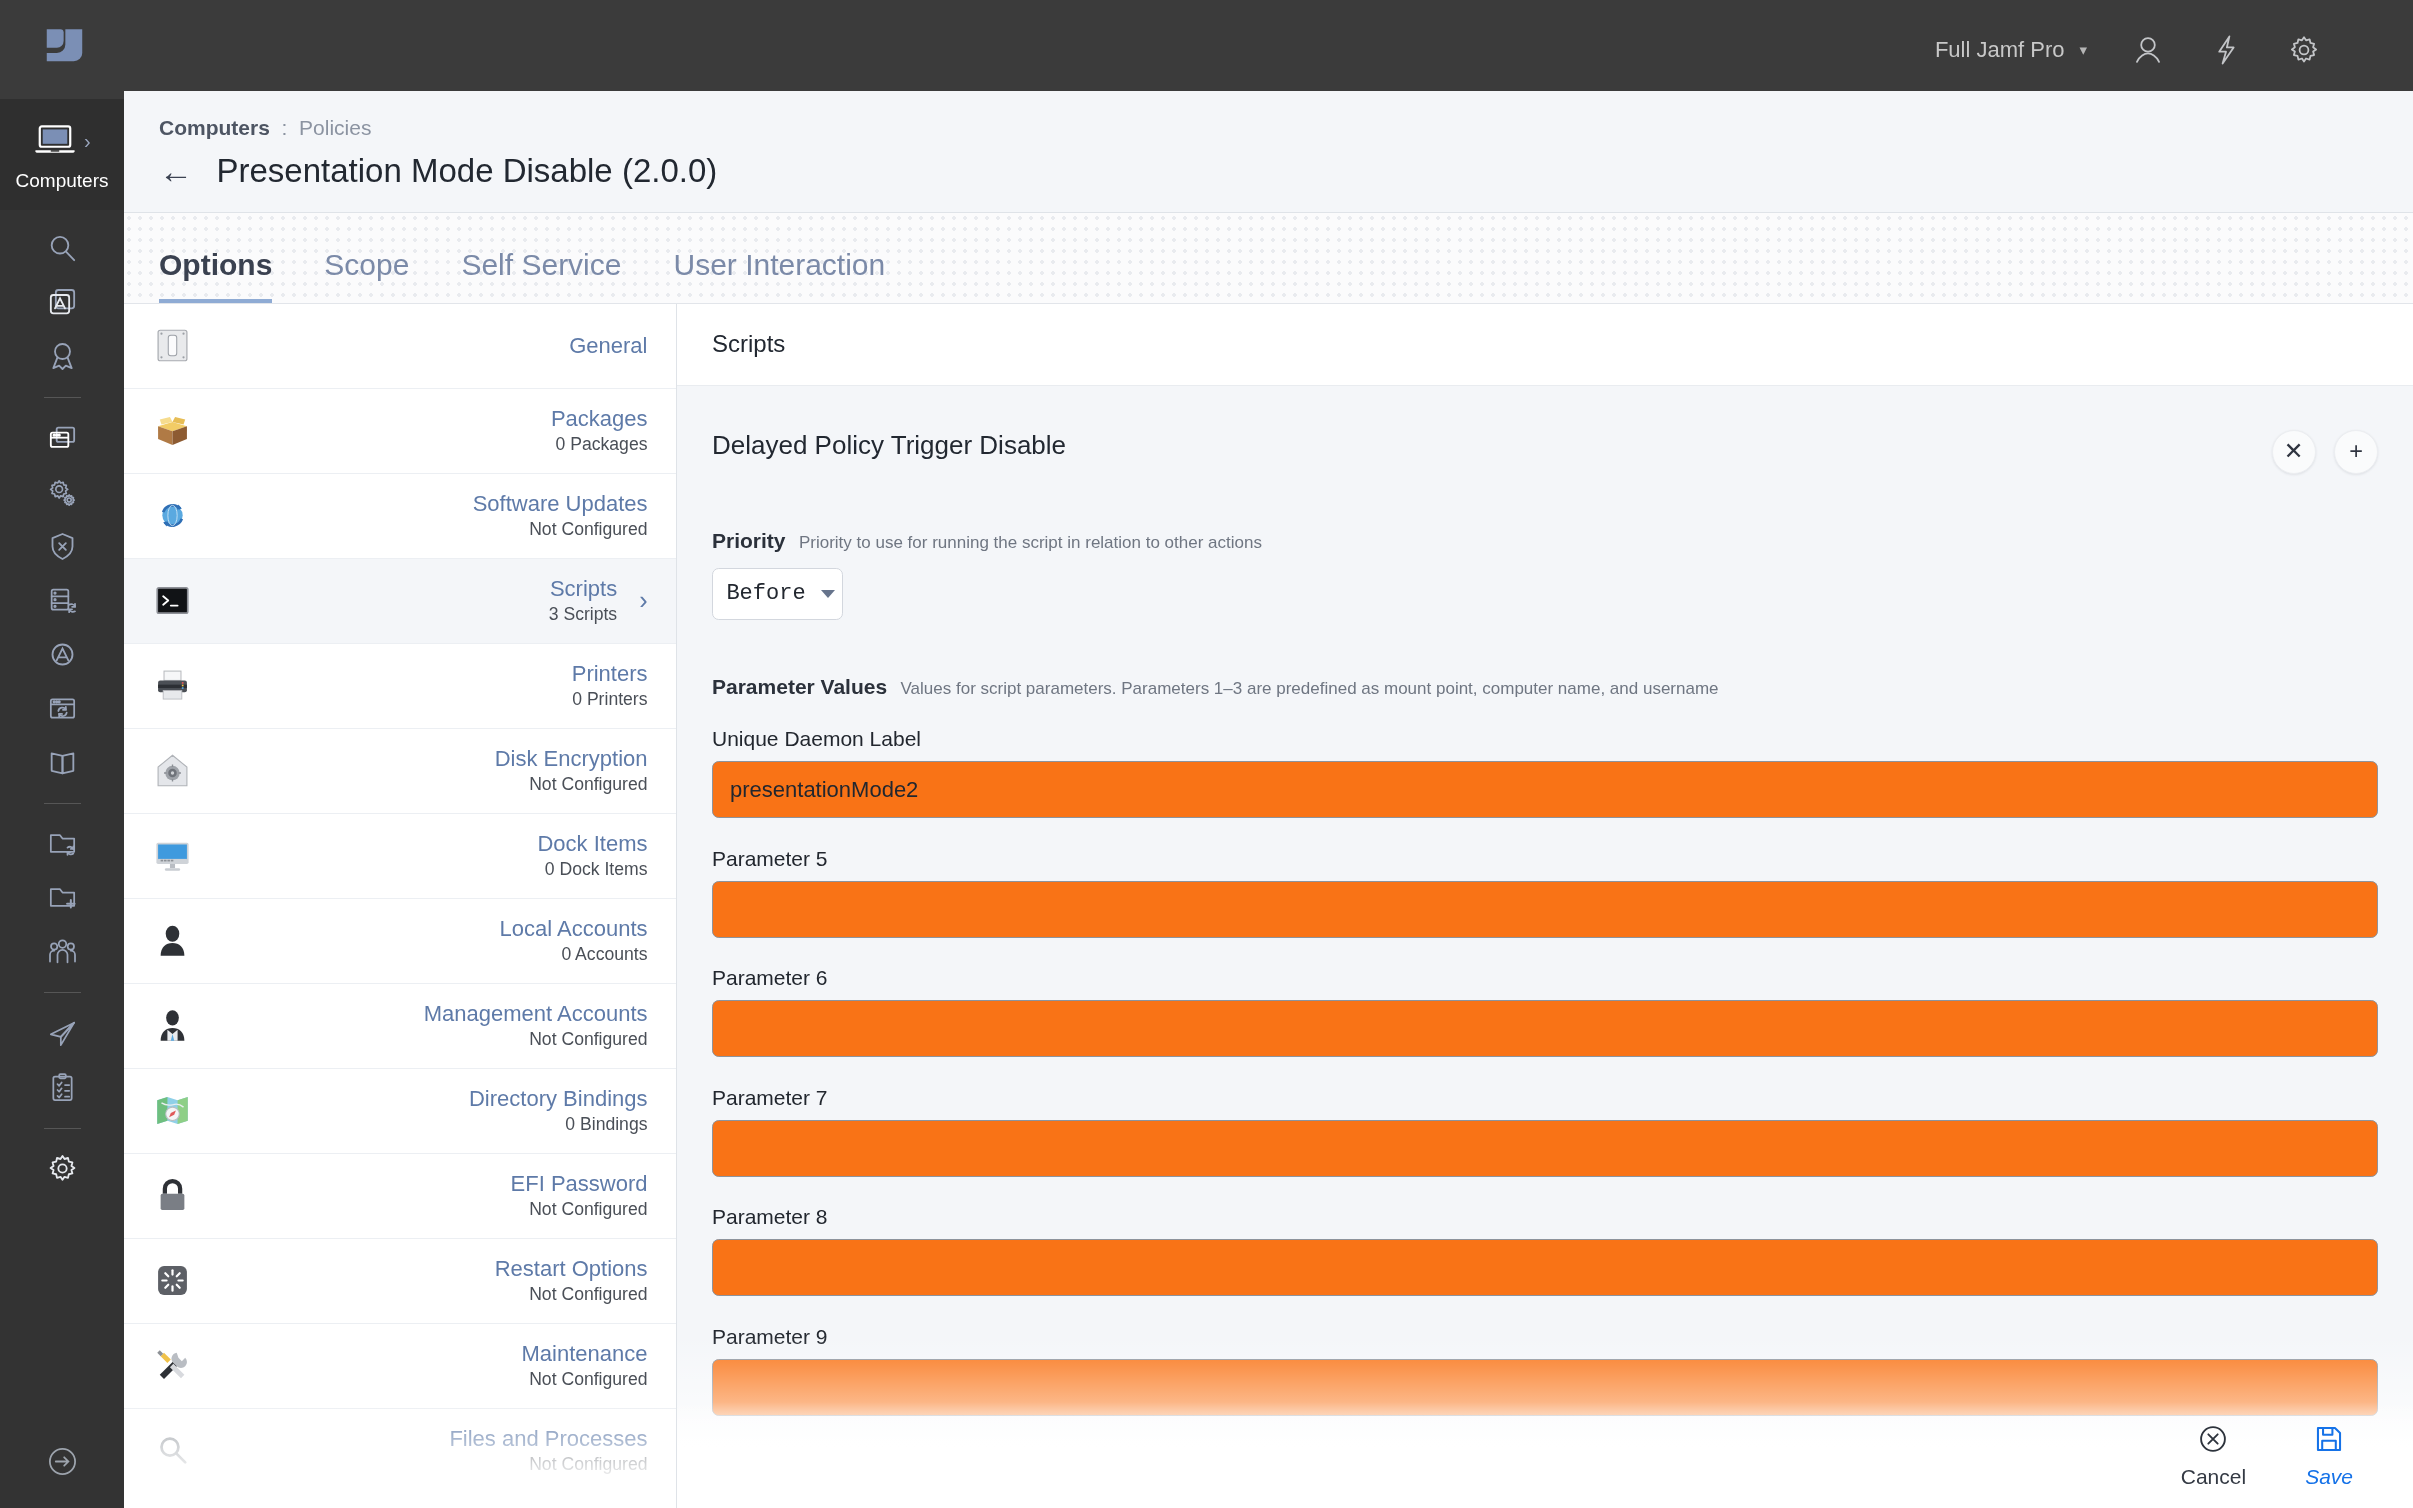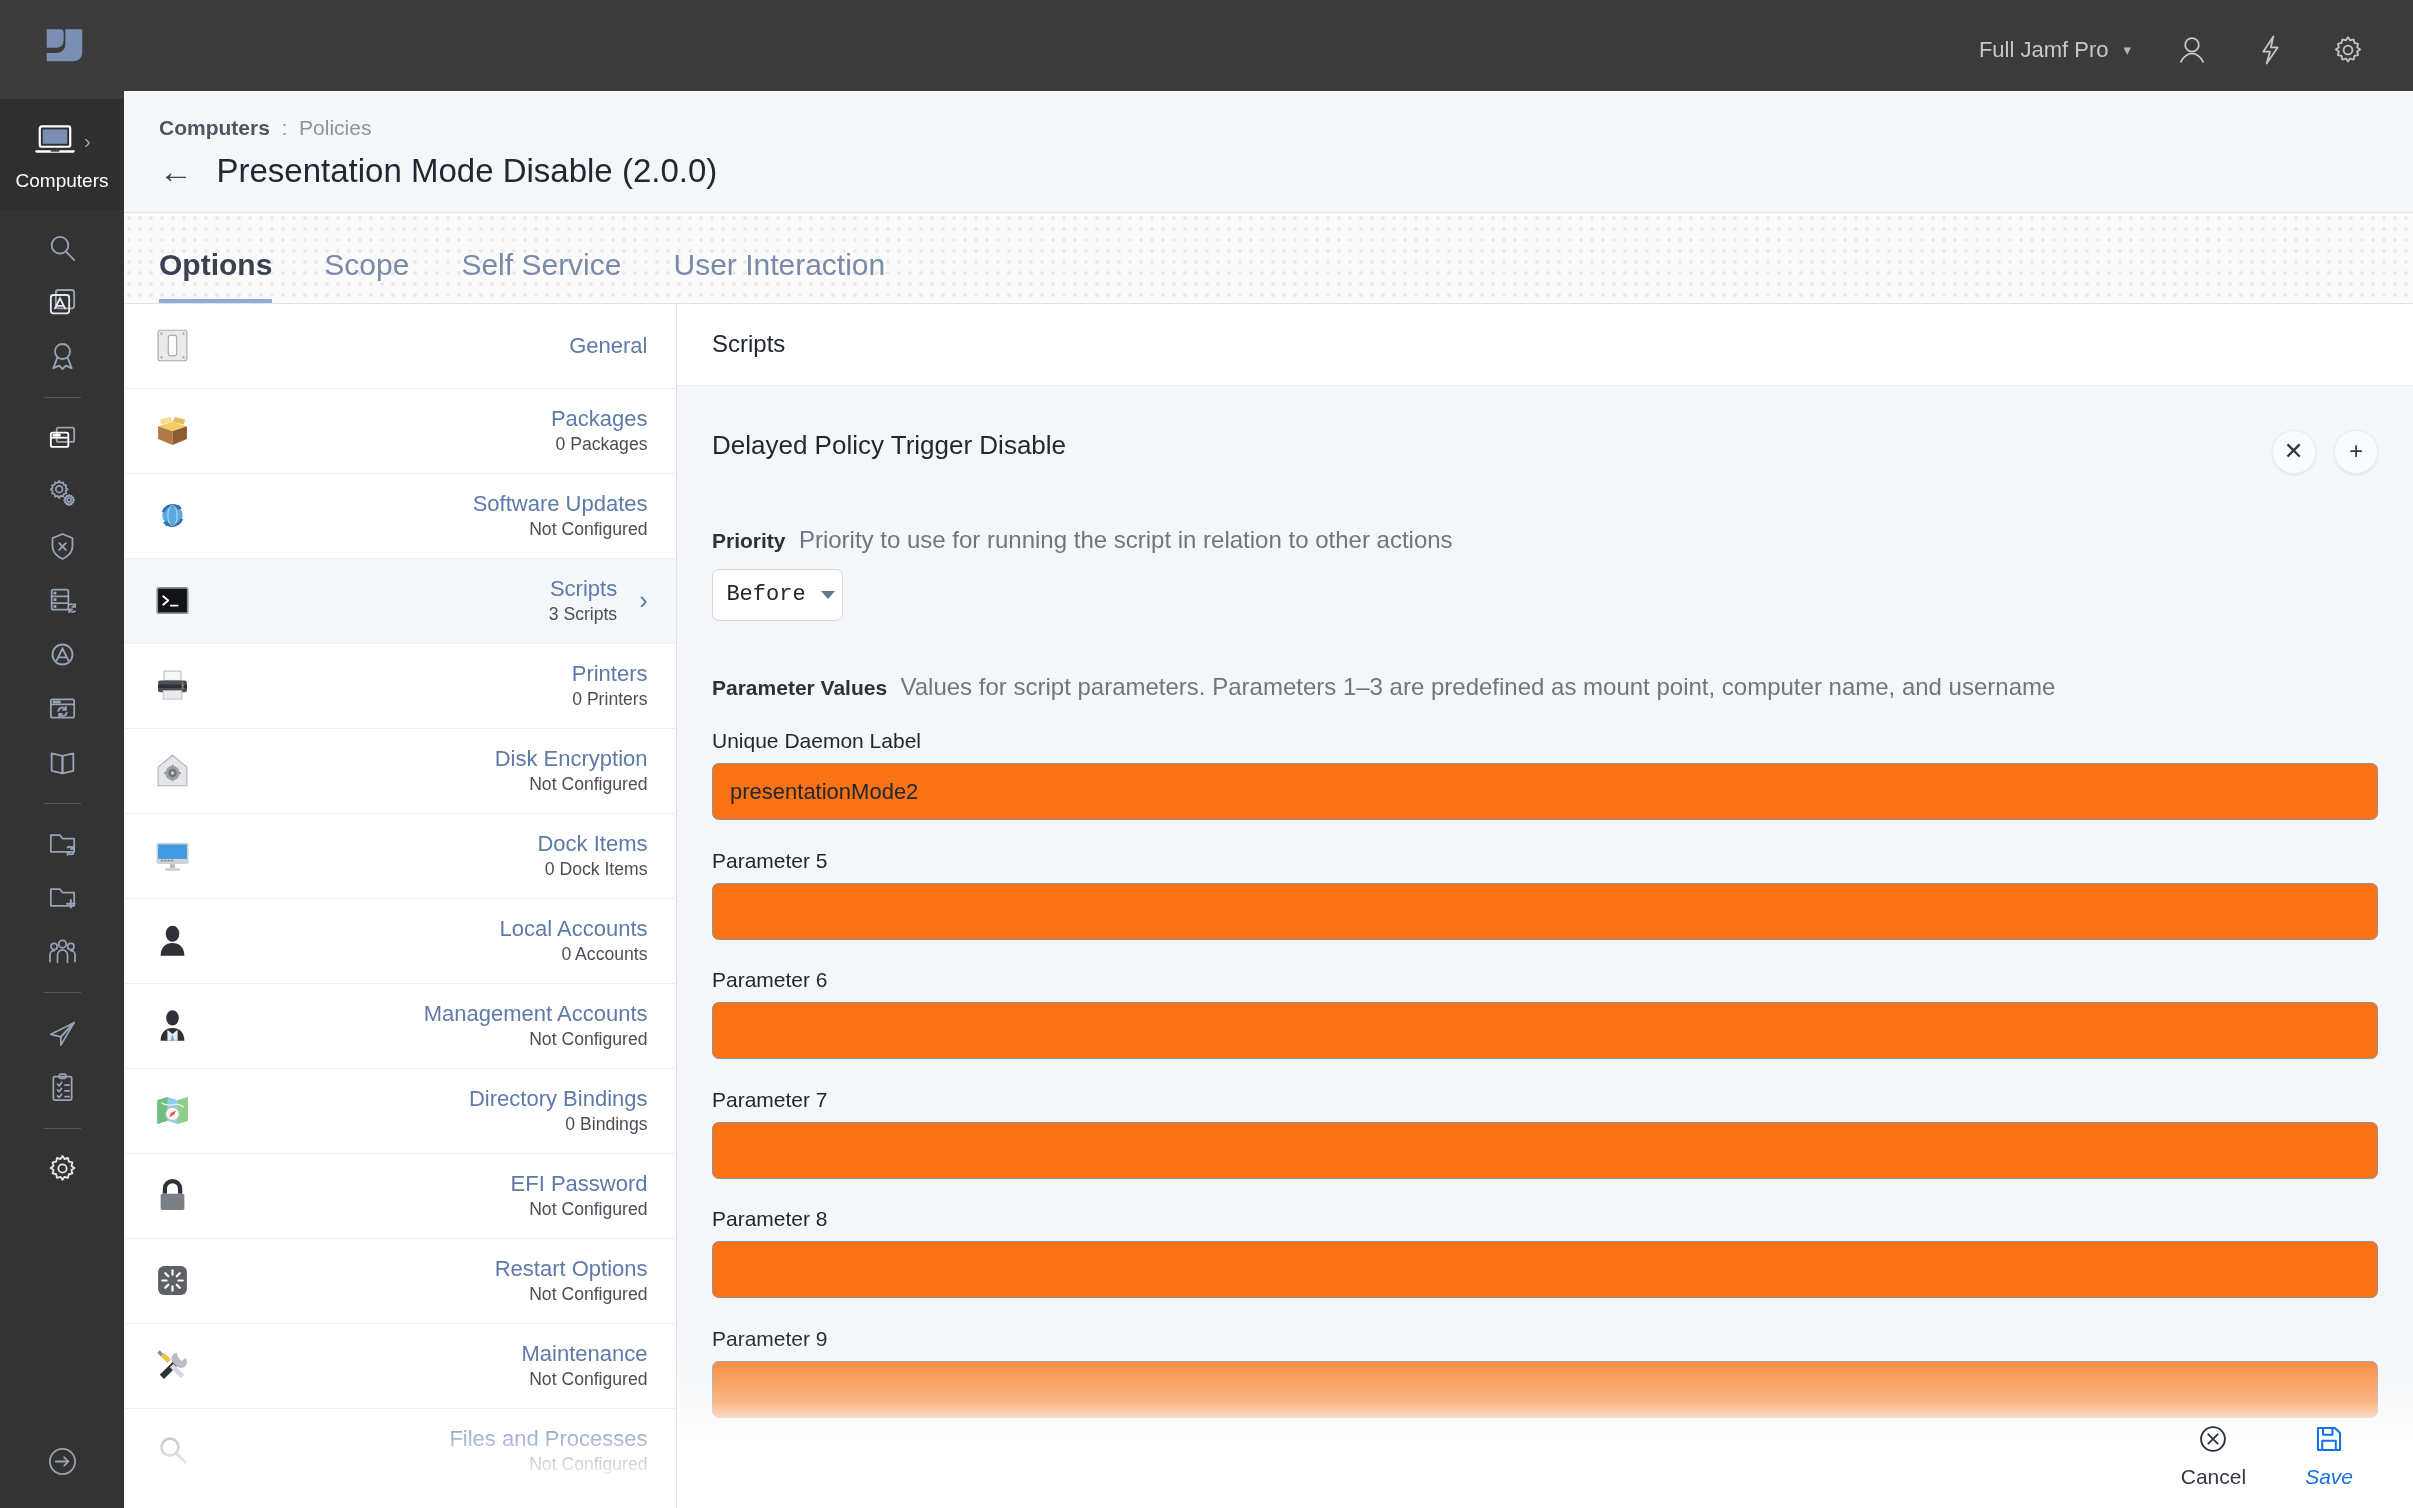--- a/index.html
+++ b/index.html
@@ -20,21 +20,21 @@
   
   #topbar {
     position: absolute; left: 0; top: 0;
     width: 2413px; height: 99px;
     background: #3b3b3b;
     display: flex; align-items: center;
   }
   #jamf-logo { margin-left: 40px; width: 49px; height: 49px; }
   #topbar-right {
     margin-left: auto; display: flex; align-items: center;
-    gap: 44px; padding-right: 48px;
+    gap: 44px; padding-right: 92px;
   }
   #account-switcher {
     display: flex; align-items: center; gap: 15px;
     color: #c8c8c8; font-size: 22px;
   }
   #account-switcher .chev { font-size: 15px; color: #b5b5b5; }
   .topicon { width: 34px; height: 34px; display: block; }
 
   
   #rail {
@@ -163,21 +163,21 @@
   #script-actions { margin-left: auto; display: flex; gap: 18.4px; }
   .round-btn {
     width: 44px; height: 44px; border-radius: 50%;
     background: #fafbfc; border: 0.8px solid #eceef1;
     box-shadow: 0 0.8px 2.5px rgba(20,30,50,0.10);
     display: flex; align-items: center; justify-content: center;
     font-size: 23.5px; color: #2f3440; line-height: 1;
   }
   .field-head { margin-top: 39px; display: flex; align-items: baseline; gap: 13.4px; }
   .field-head .fh-strong { font-size: 21px; color: #2b313b; font-weight: bold; margin-top: 16px; }
-  .field-head .fh-hint { font-size: 24px; color: #6f7682; }
+  .field-head .fh-hint { font-size: 17px; color: #6f7682; }
   #priority-select {
     margin-top: 15px; width: 131px; height: 52px;
     background: #ffffff; border: 0.8px solid #d3d7de; border-radius: 6.7px;
     display: flex; align-items: center; padding: 0 13.4px; gap: 15px; font-family: Liberation Mono, monospace;
   }
   #priority-select .psel-val { font-size: 22px; color: #22272f; }
   #priority-select .psel-arrow {
     width: 0; height: 0; border-left: 7.5px solid transparent;
     border-right: 7.5px solid transparent; border-top: 8.4px solid #66748c;
   }

